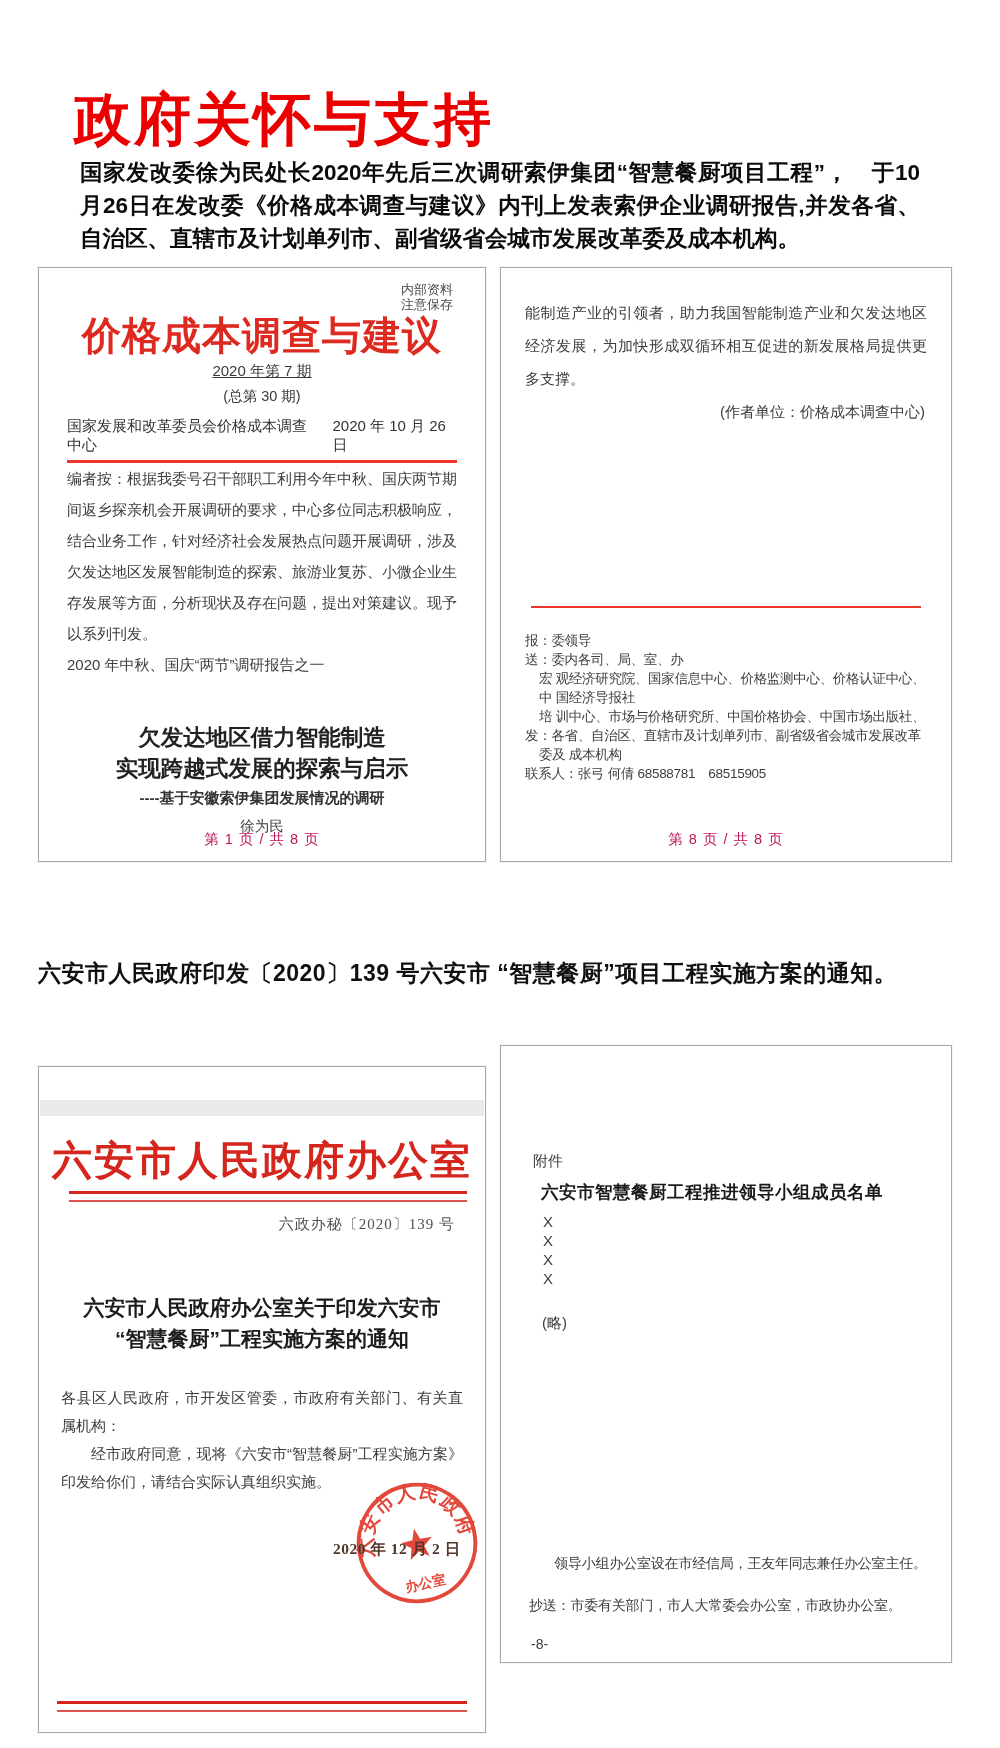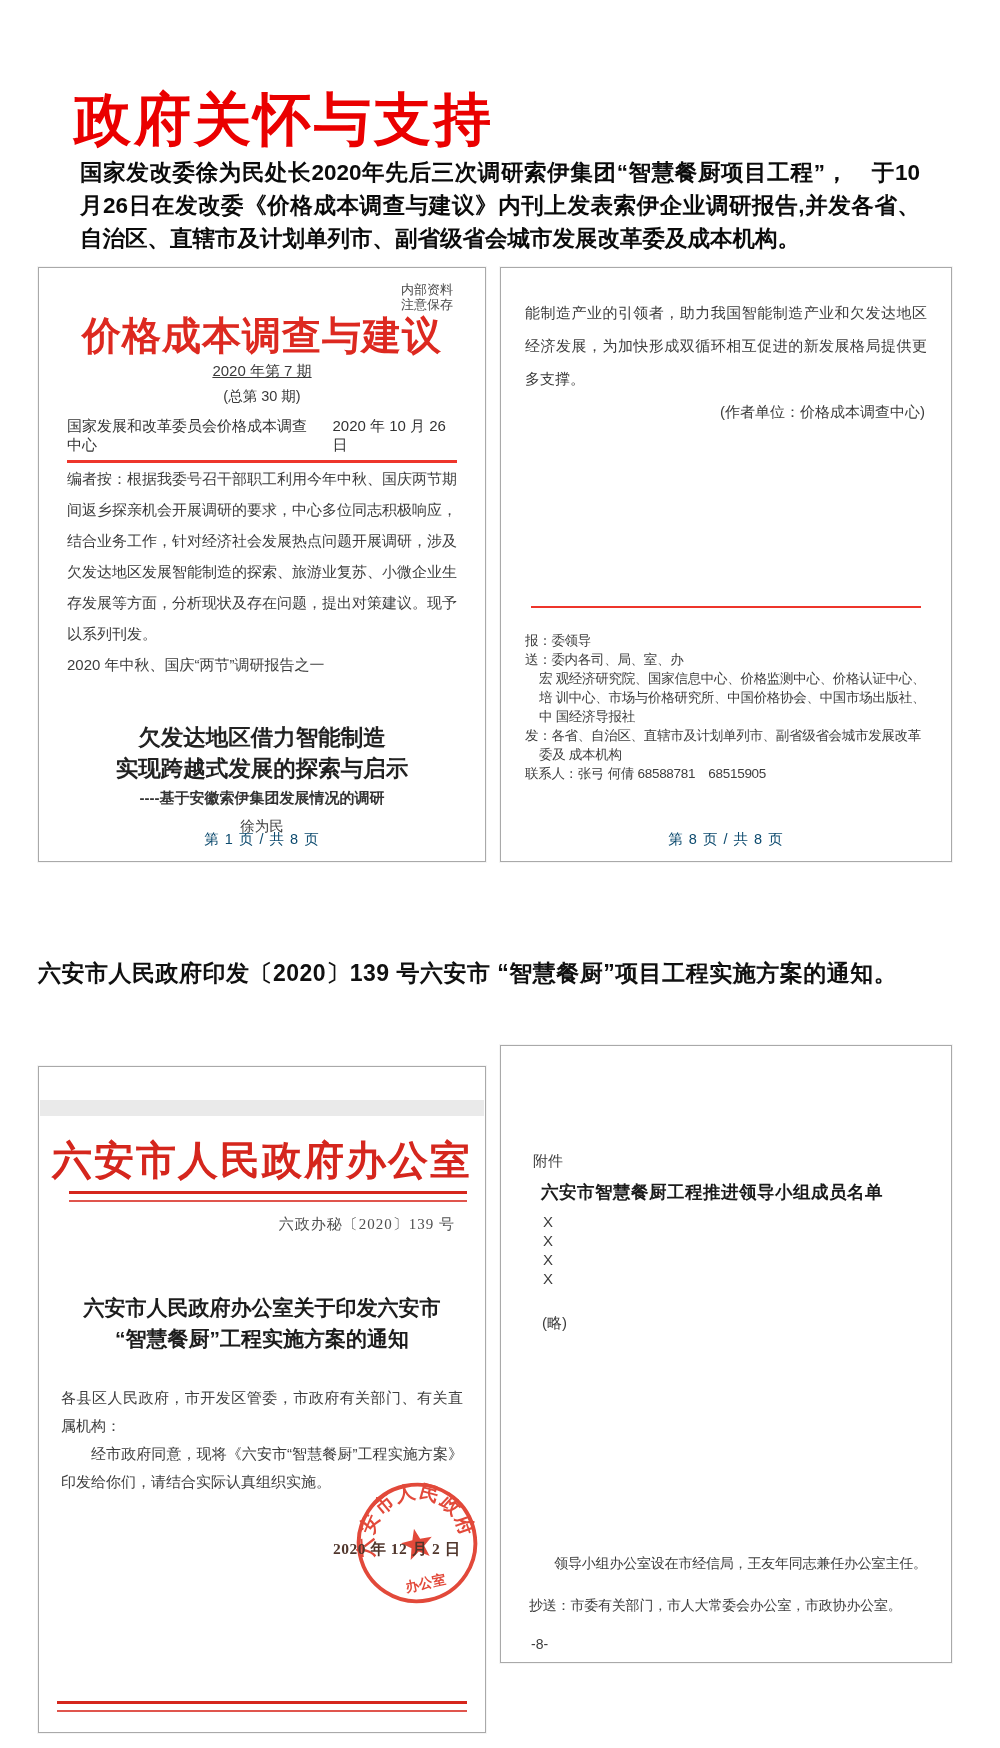--- a/index.html
+++ b/index.html
@@ -6,21 +6,21 @@
   body { font-family:"Liberation Sans","DejaVu Sans",sans-serif; }
   .page { position:relative; width:1000px; height:1748px; background:#fff; overflow:hidden; margin:0; }
 
   
   .page-title { position:absolute; left:74px; top:44px; font-size:57px; font-weight:900; color:#ea0000; letter-spacing:3px; }
   .intro { position:absolute; left:80px; top:133px; width:840px; font-size:22.5px; font-weight:bold; color:#0b0b0b; line-height:33px; text-align:justify; }
 
   
   .doc { position:absolute; background:#fff; border:1px solid #a9a9a9; box-shadow:0 0 0 1px rgba(0,0,0,0.04); box-sizing:border-box; overflow:hidden; color:#3c3c3c; }
   .doc p { margin:0; }
-  .page-footer { position:absolute; bottom:12px; left:0; width:100%; text-align:center; font-size:14.5px; color:#0c4a6e; letter-spacing:1px; }
+  .page-footer { position:absolute; bottom:12px; left:0; width:100%; text-align:center; font-size:14.5px; color:#be185d; letter-spacing:1px; }
 
   
   .doc1 { left:38px; top:267px; width:448px; height:595px; padding:14px 28px 0; }
   .classification { text-align:right; font-size:13px; line-height:15px; color:#4a4a4a; padding-right:4px; }
   .masthead { text-align:center; font-size:39px; font-weight:bold; color:#dd2920; letter-spacing:1px; line-height:44px; margin-top:2px; }
   .issue { text-align:center; font-size:15px; margin-top:4px; color:#3a3a3a;text-decoration:underline; }
   .issue-total { text-align:center; font-size:14.5px; margin-top:6px; color:#3a3a3a; }
   .pub-row { display:flex; justify-content:space-between; font-size:15px; margin-top:11px; color:#333;gap:12px; }
   .rule-red { border-bottom:3px solid #ee352b; margin-top:5px; }
   .editor-note { margin-top:14px; font-size:15px; line-height:31px; text-align:justify; color:#3d3d3d; }
@@ -98,22 +98,22 @@
   </div>
 
   <div class="doc doc2">
     <p class="cont-text">能制造产业的引领者，助力我国智能制造产业和欠发达地区经济发展，为加快形成双循环相互促进的新发展格局提供更多支撑。</p>
     <div class="author-unit">(作者单位：价格成本调查中心)</div>
     <div class="rule-red2"></div>
     <div class="dist">
       <div>报：委领导</div>
       <div>送：委内各司、局、室、办</div>
       <div class="ind">宏 观经济研究院、国家信息中心、价格监测中心、价格认证中心、</div>
+      <div class="ind">中 国经济导报社</div>
       <div class="ind">培 训中心、市场与价格研究所、中国价格协会、中国市场出版社、</div>
-      <div class="ind">中 国经济导报社</div>
       <div>发：各省、自治区、直辖市及计划单列市、副省级省会城市发展改革</div>
       <div class="ind">委及 成本机构</div>
       <div>联系人：张弓 何倩 68588781　68515905</div>
     </div>
     <div class="page-footer">第 8 页 / 共 8 页</div>
   </div>
 
   <div class="section-heading">六安市人民政府印发〔2020〕139 号六安市 “智慧餐厨”项目工程实施方案的通知。</div>
 
   <div class="doc doc3">

